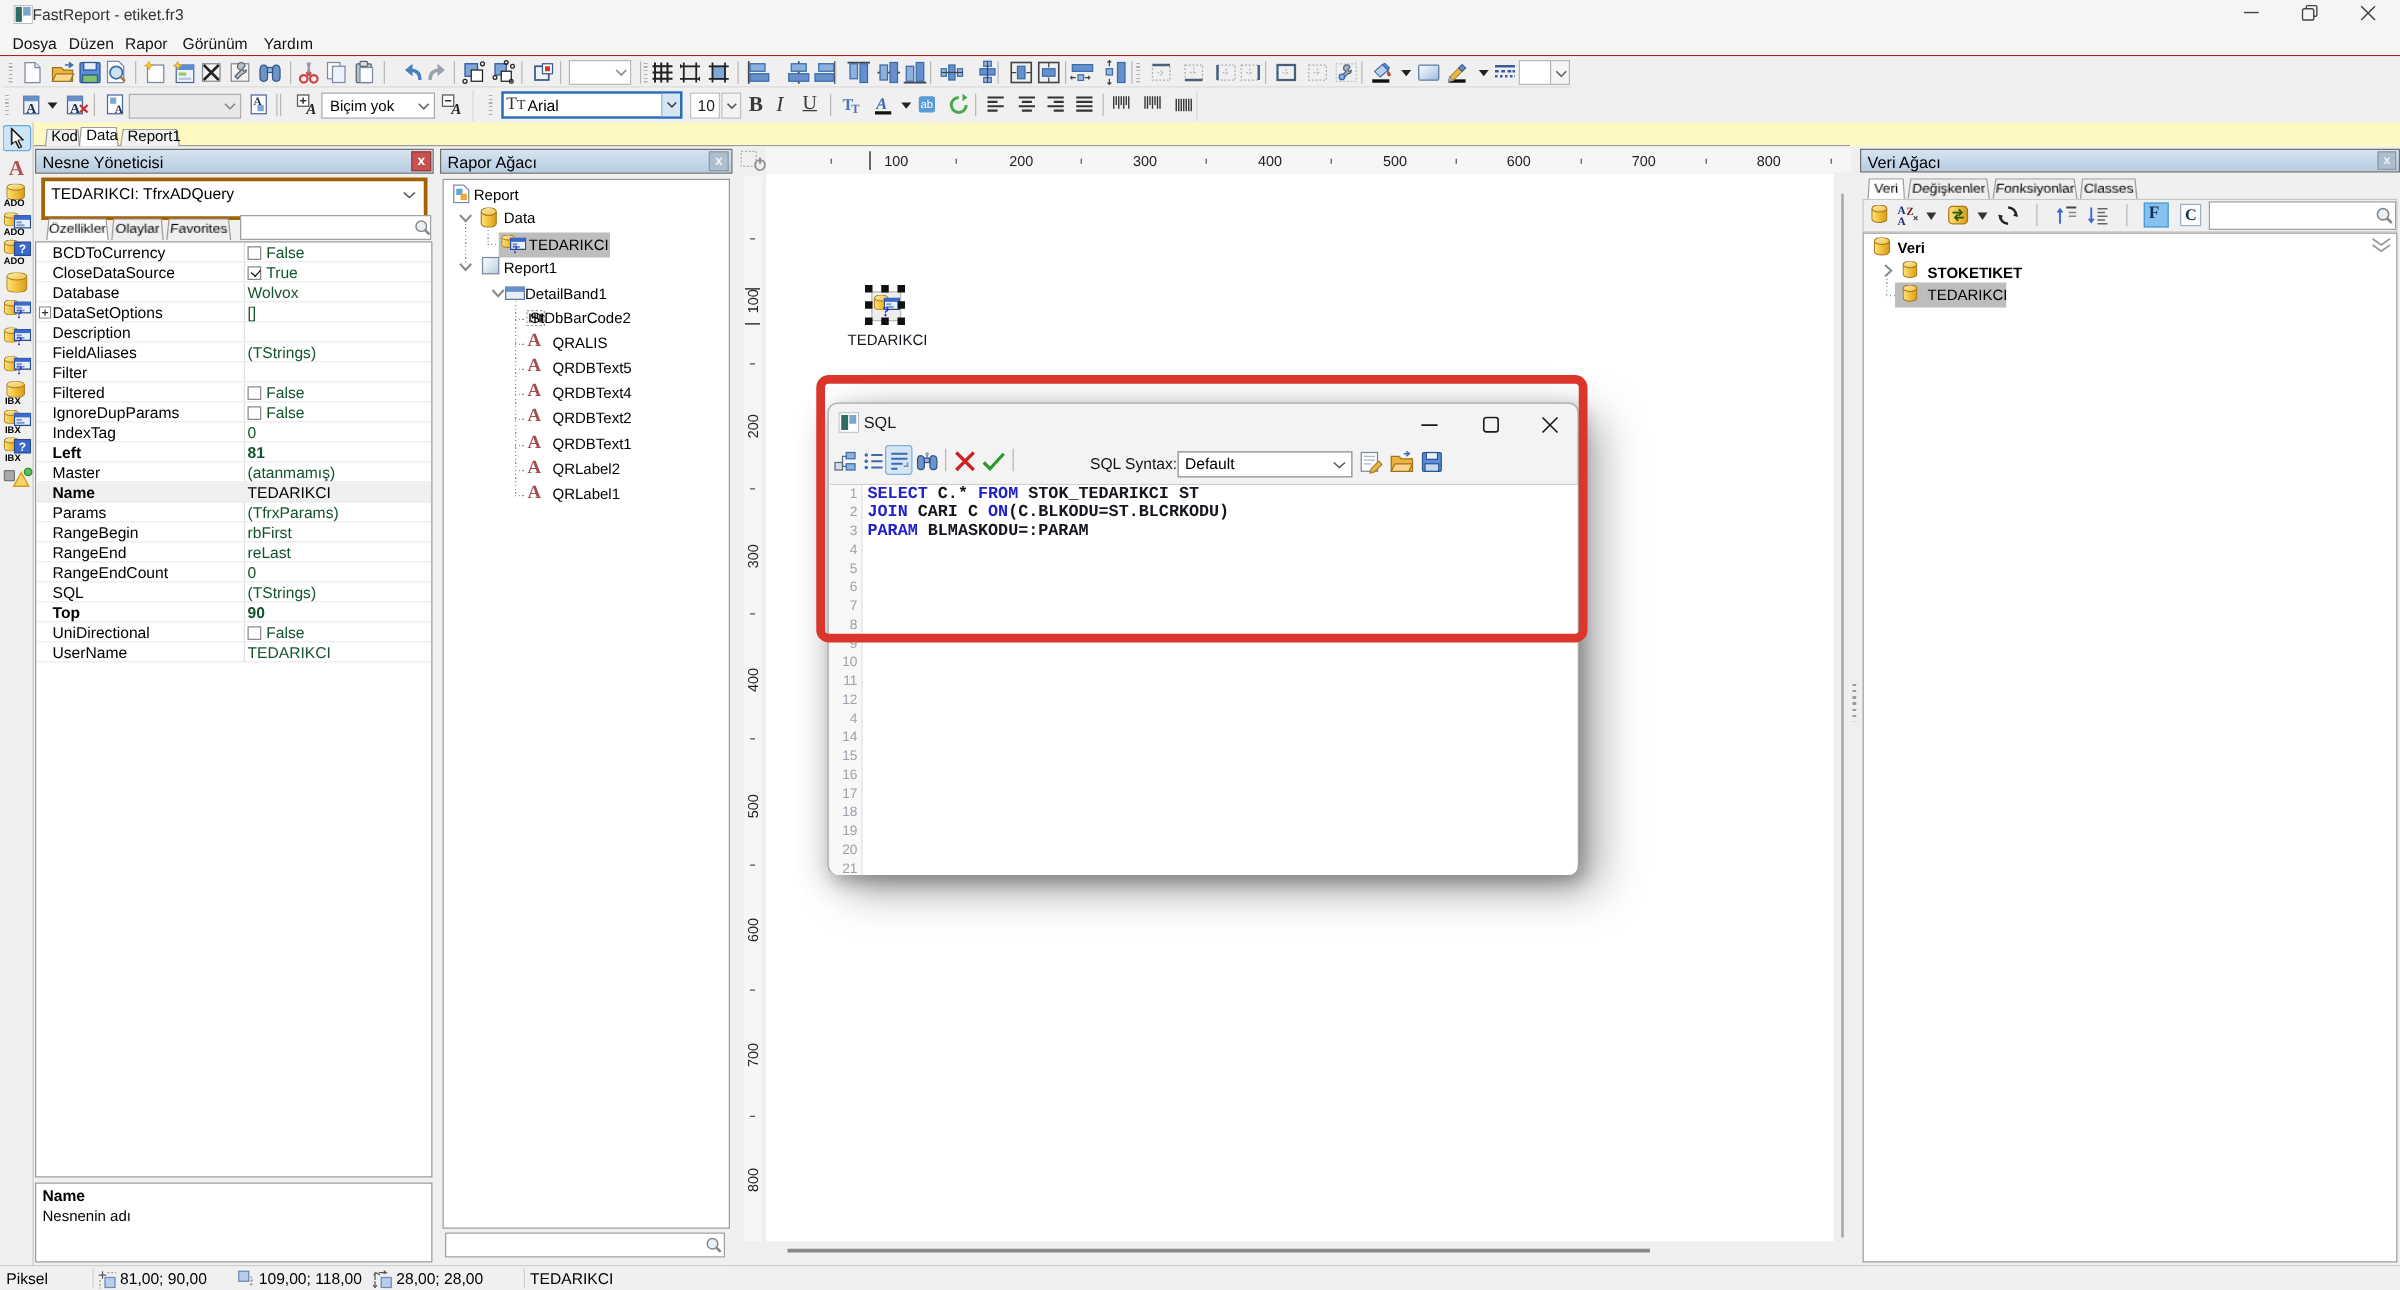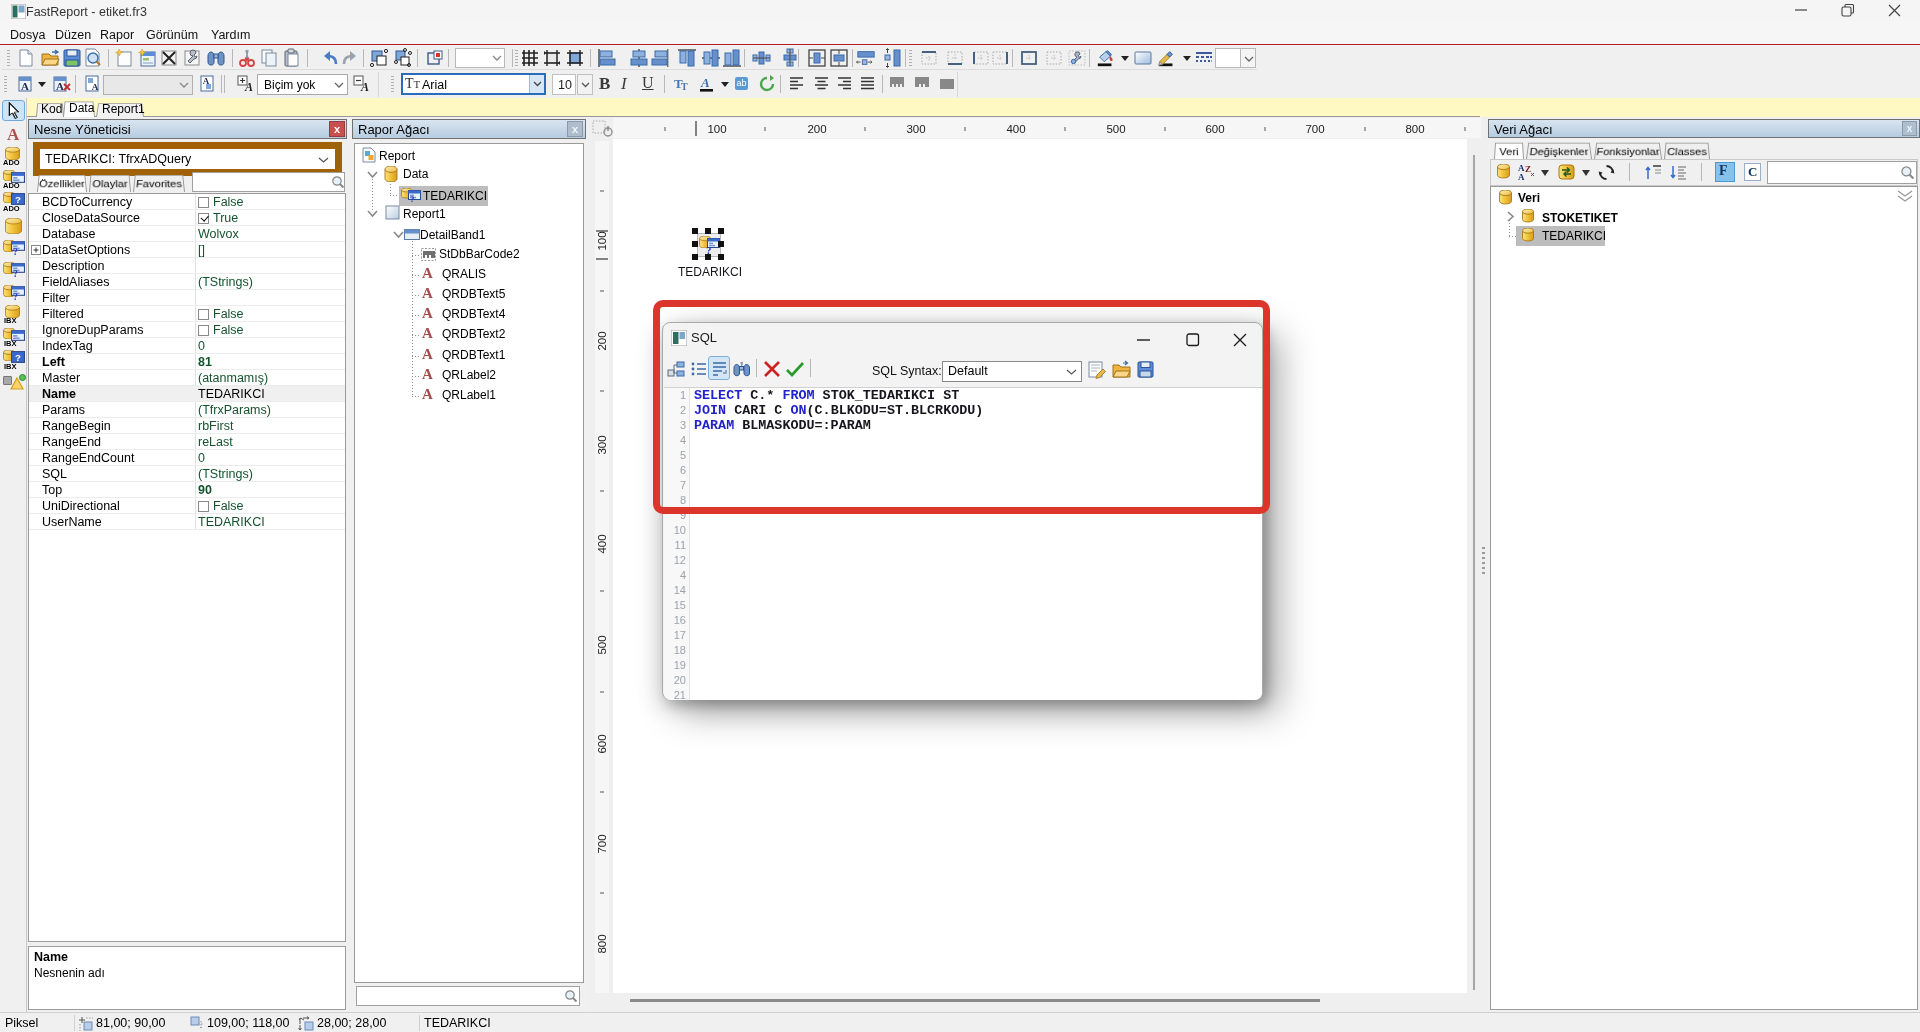--- a/index.html
+++ b/index.html
@@ -537,21 +537,21 @@
 <div class="abs" style="left:3px;top:278px;width:9px;height:9px;background:#a8a8a8;border:1px solid #777;border-radius:1px"></div>
 <svg class="abs" style="left:9px;top:276px" width="18" height="18" viewBox="0 0 18 18">
       <path d="M8 4 L14 15 H2 Z" fill="#f7d468" stroke="#d89c1e" stroke-width="1.2"></path>
       <circle cx="13.5" cy="3.5" r="3" fill="#58c058" stroke="#2a8a2a"></circle>
     </svg>
 </div>
 <div id="leftstrip" class="abs"></div>
 <div id="inspector" class="abs" style="left:28px;top:119px;width:319px;height:893px">
 <div class="panel-title" style="left:0;top:0;width:319px">Nesne Yöneticisi</div>
 <div class="abs" style="left:301px;top:2px;width:16px;height:16px;background:#c8504f;border:1px solid #963c3c;color:#fff;font-size:11px;font-weight:bold;text-align:center;line-height:15px">x</div>
-<div class="abs" style="left:5px;top:23px;width:309px;height:34px;background:#fff;border:7px solid #a16207;font-size:12.5px;padding:3px 0 0 5px">TEDARIKCI: TfrxADQuery
+<div class="abs" style="left:5px;top:23px;width:309px;height:34px;background:#fff;border:3px solid #a16207;font-size:12.5px;padding:3px 0 0 5px">TEDARIKCI: TfrxADQuery
 <svg style="position:absolute;right:6px;top:8px" width="11" height="7">
         <path d="M1 1l4.5 4L10 1" fill="none" stroke="#555" stroke-width="1.3"></path>
       </svg></div>
 <div class="ptab sel" style="left:9px;top:54px;width:50px">Özellikler</div>
 <div class="ptab" style="left:61px;top:54px;width:42px">Olaylar</div>
 <div class="ptab" style="left:105px;top:54px;width:52px">Favorites</div>
 <div class="abs" style="left:164px;top:53px;width:153px;height:20px;background:#fff;border:1px solid #a0a0a0"></div>
 <svg class="abs" style="left:303px;top:56px" width="14" height="14" viewBox="0 0 14 14">
       <circle cx="6" cy="6" r="4.2" fill="#e8f0f8" stroke="#888" stroke-width="1.2"></circle>
       <line x1="9" y1="9" x2="12.5" y2="12.5" stroke="#888" stroke-width="2"></line>
@@ -626,21 +626,21 @@
       </div>
 <div class="prow" style="top:256px">
         <span class="pl">RangeEndCount</span>
         <span class="pv">0</span>
       </div>
 <div class="prow" style="top:272px">
         <span class="pl">SQL</span>
         <span class="pv">(TStrings)</span>
       </div>
 <div class="prow" style="top:288px">
-        <span class="pl" style="font-weight:normal">Top</span>
+        <span class="pl" style="font-weight:bold">Top</span>
         <span class="pv" style="font-weight:bold">90</span>
       </div>
 <div class="prow" style="top:304px">
         <span class="pl">UniDirectional</span>
         <span class="pv"><span class="cbx"></span>False</span>
       </div>
 <div class="prow" style="top:320px">
         <span class="pl">UserName</span>
         <span class="pv">TEDARIKCI</span>
       </div>
@@ -704,21 +704,21 @@
         <rect x=".5" y=".5" width="15" height="10" fill="#e8eef6" stroke="#5a7aa0"></rect>
         <rect x=".5" y=".5" width="15" height="4" fill="#6590cc"></rect>
       </svg>
  <div class="treerow" style="left:65px;top:84px">DetailBand1</div>
  <div class="dotv" style="left:57px;top:97px;height:154px"></div>
  <div class="doth" style="left:57px;top:111px;width:8px"></div>
  <svg class="abs" style="left:66px;top:104px" width="15" height="13">
         <rect x=".5" y=".5" width="14" height="12" fill="#fff" stroke="#999" stroke-dasharray="2 1.5"></rect>
         <path d="M3 3v7M5 3v4M7 3v7M9 3v4M11 3v7M13 3v7" stroke="#111" stroke-width="1.2"></path>
       </svg>
- <div class="treerow" style="left:84px;top:103px">StDbBarCode2</div>
+ <div class="treerow" style="left:69px;top:103px">StDbBarCode2</div>
  <div class="doth" style="left:57px;top:131px;width:8px"></div>
  <div class="abs" style="left:67px;top:121px;font-family:'Liberation Serif';font-weight:bold;font-size:15px;color:#a34d4d">A</div>
  <div class="treerow" style="left:87px;top:123px">QRALIS</div>
  <div class="doth" style="left:57px;top:151px;width:8px"></div>
  <div class="abs" style="left:67px;top:141px;font-family:'Liberation Serif';font-weight:bold;font-size:15px;color:#a34d4d">A</div>
  <div class="treerow" style="left:87px;top:143px">QRDBText5</div>
  <div class="doth" style="left:57px;top:171px;width:8px"></div>
  <div class="abs" style="left:67px;top:161px;font-family:'Liberation Serif';font-weight:bold;font-size:15px;color:#a34d4d">A</div>
  <div class="treerow" style="left:87px;top:163px">QRDBText4</div>
  <div class="doth" style="left:57px;top:191px;width:8px"></div>

